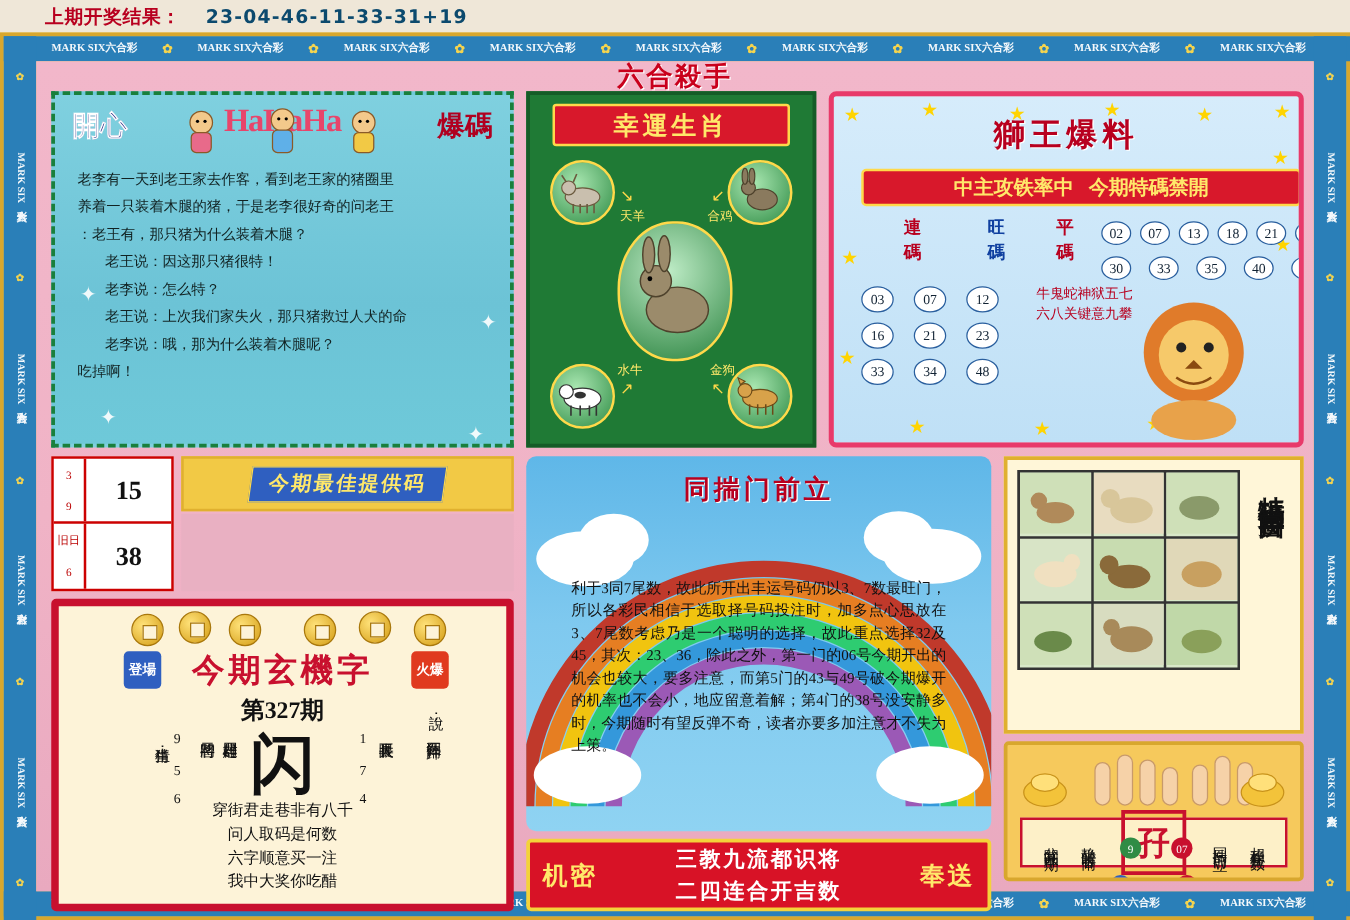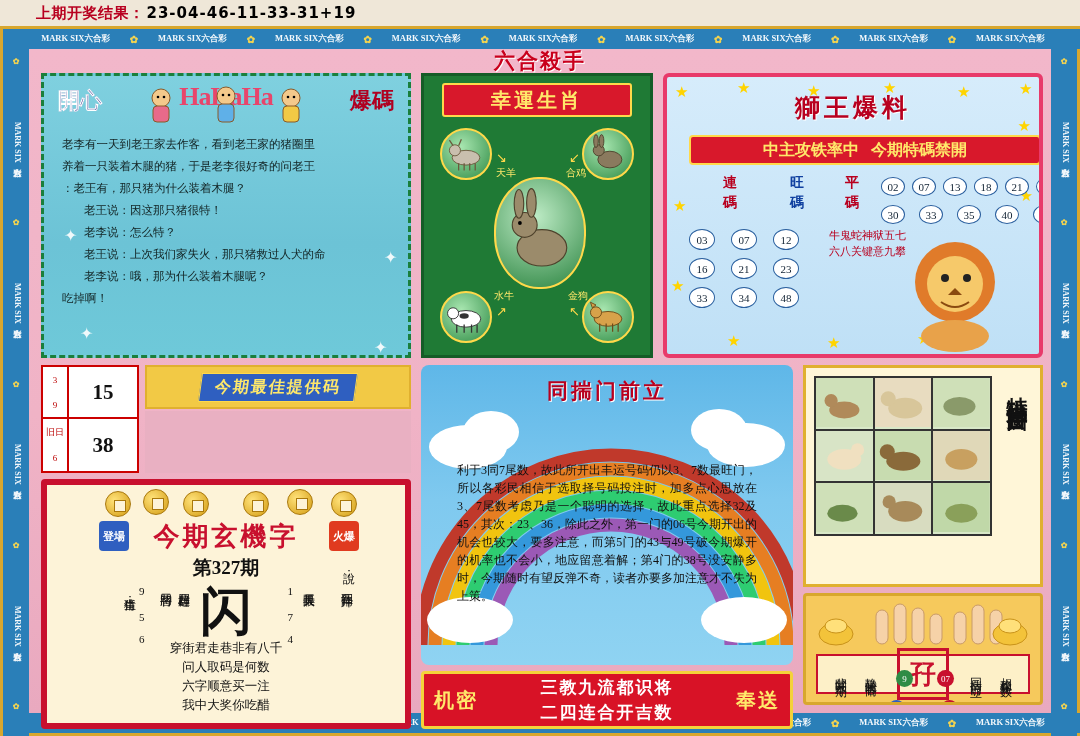--- a/index.html
+++ b/index.html
@@ -8,21 +8,21 @@
     font-family:"DejaVu Sans","Liberation Sans",sans-serif;
     background:#efe7d8;
     position:relative;
   }
   .top-bar {
     position:absolute; left:0; top:0; width:1080px; height:26px;
     background:#efe7d8; color:#b8001f; font-weight:bold; font-size:15px;
     display:flex; align-items:center; padding-left:36px; letter-spacing:.5px;
   }
   .top-bar .label { color:#b8001f; }
-  .top-bar .nums { margin-left:2px; color:#000000; letter-spacing:1px; }
+  .top-bar .nums { margin-left:20px; color:#0c4a6e; letter-spacing:1px; }
 
   .page {
     position:absolute; left:0; top:26px; width:1080px; height:710px;
     background:#f0c85a;
     border:3px solid #d8a72e;
   }
   
   .band {
     position:absolute; background:#2a7fb8;
     color:#fff; font-size:8.5px; font-weight:bold; overflow:hidden;

